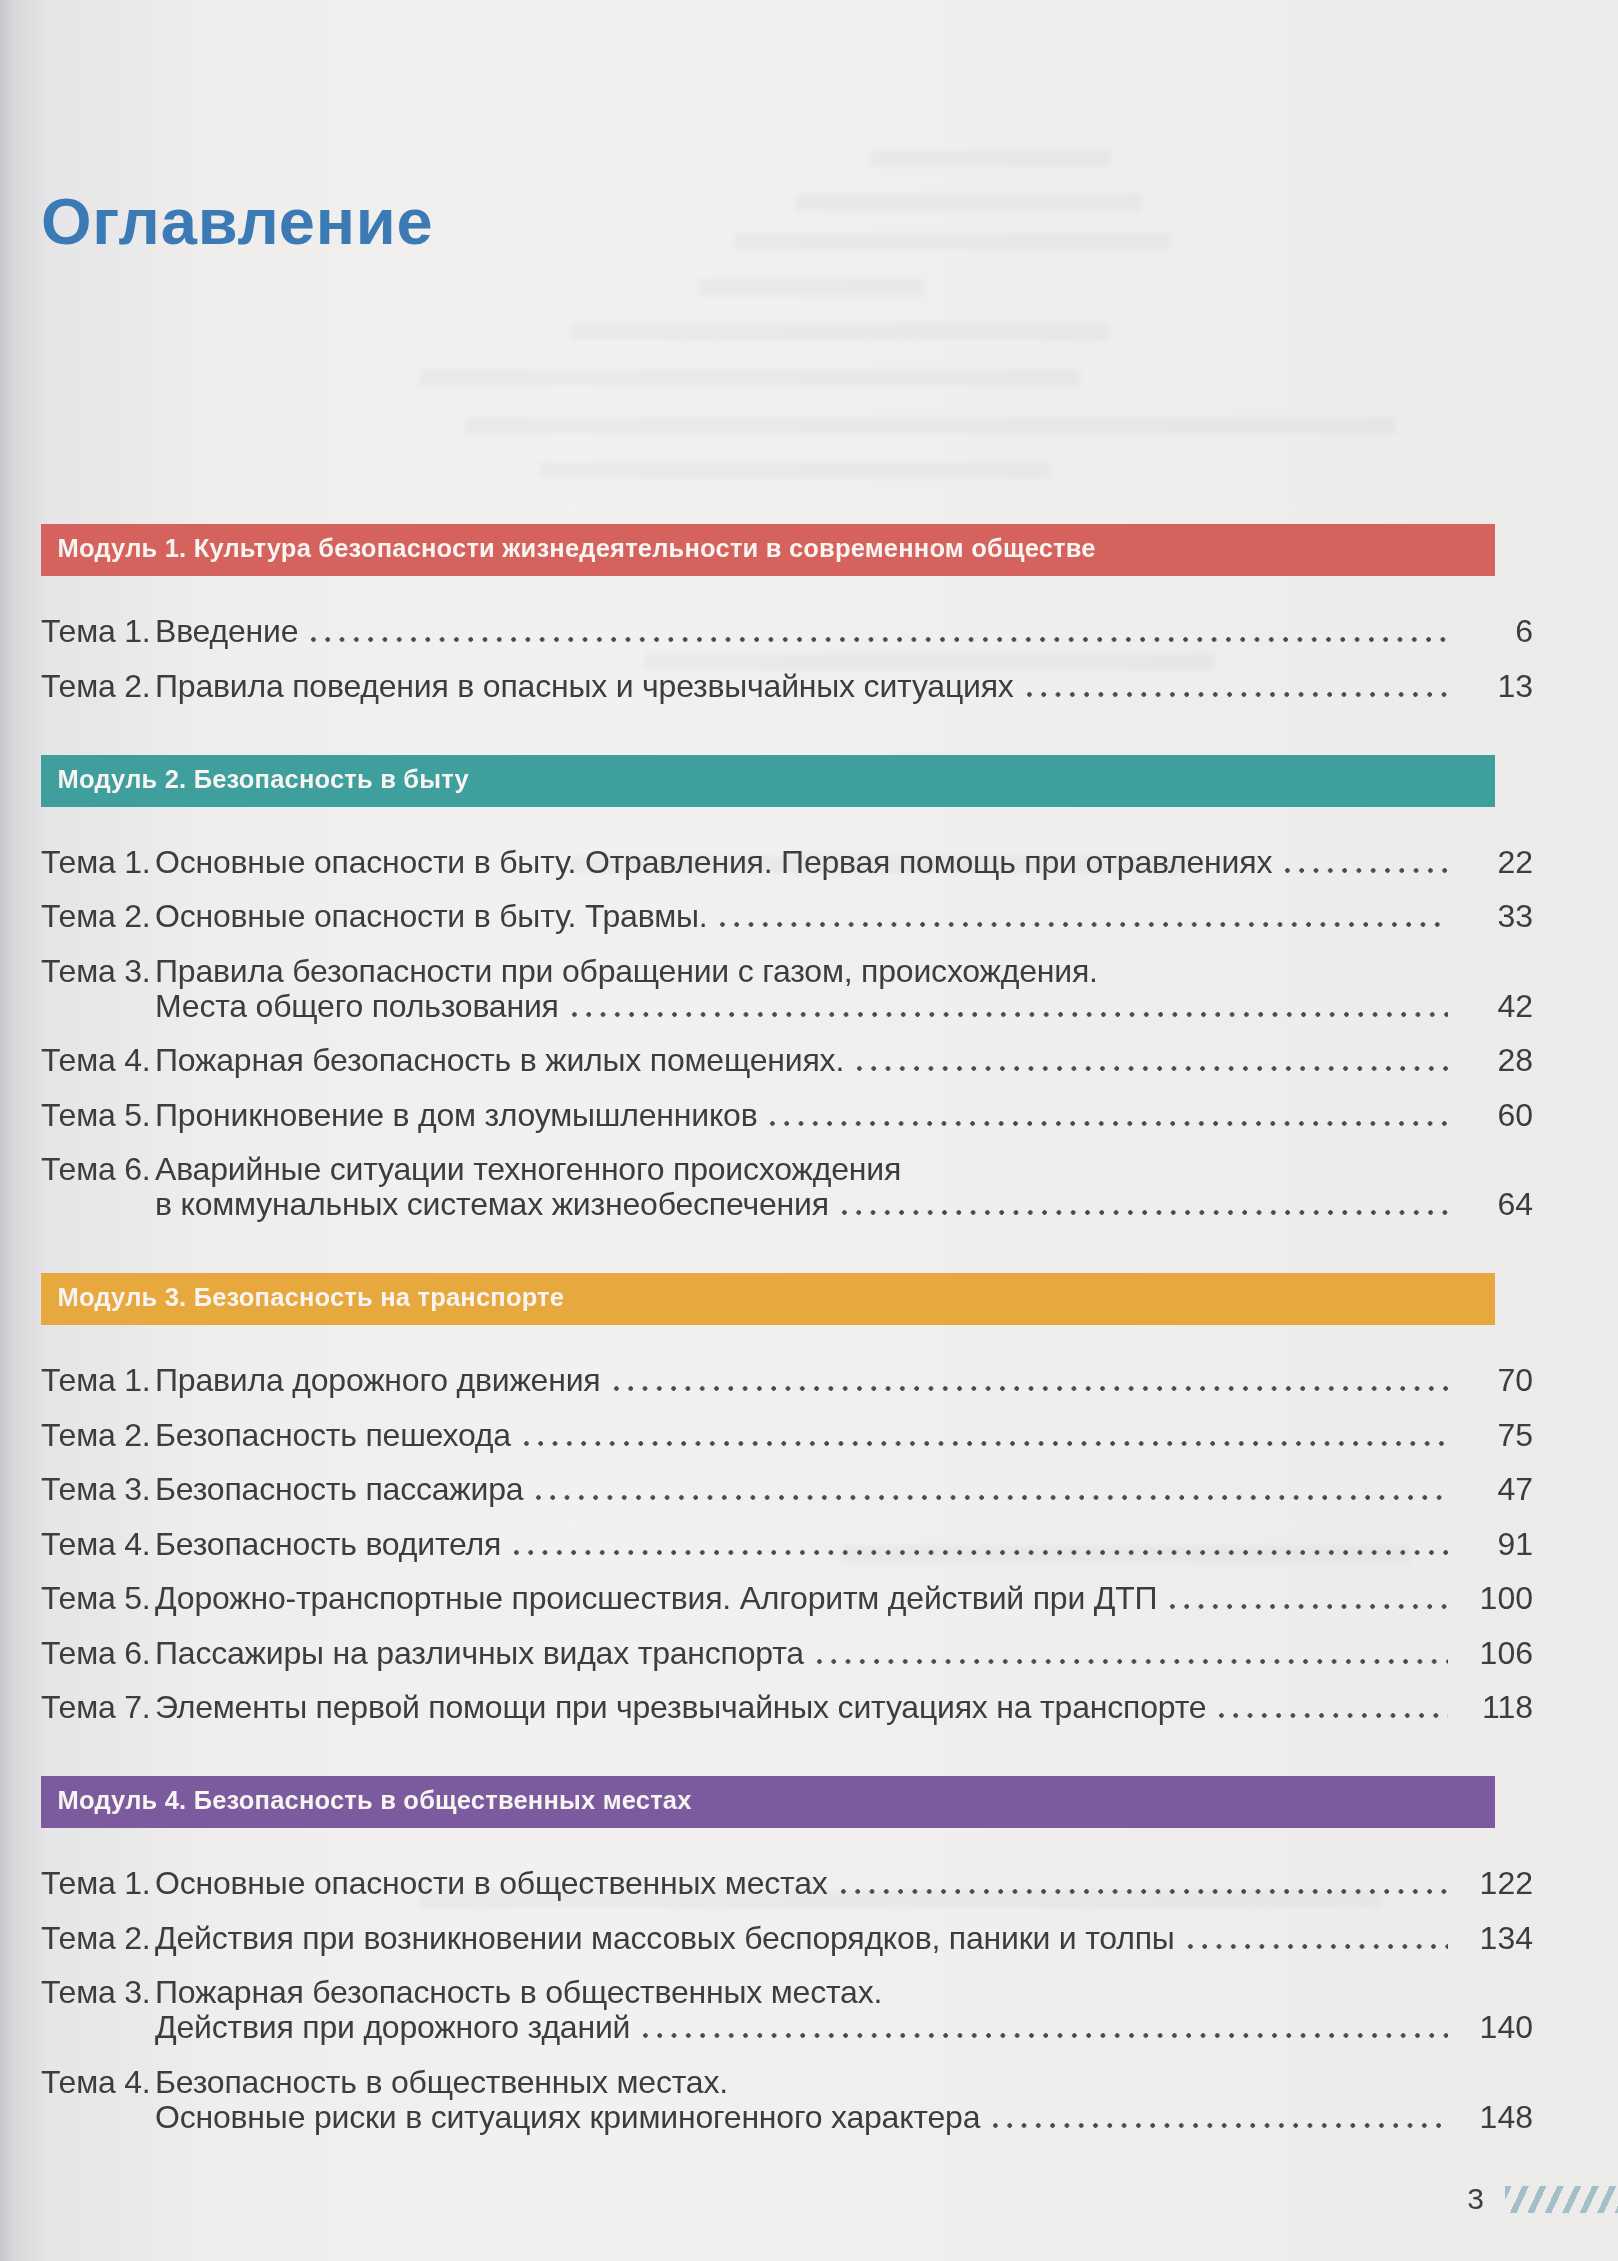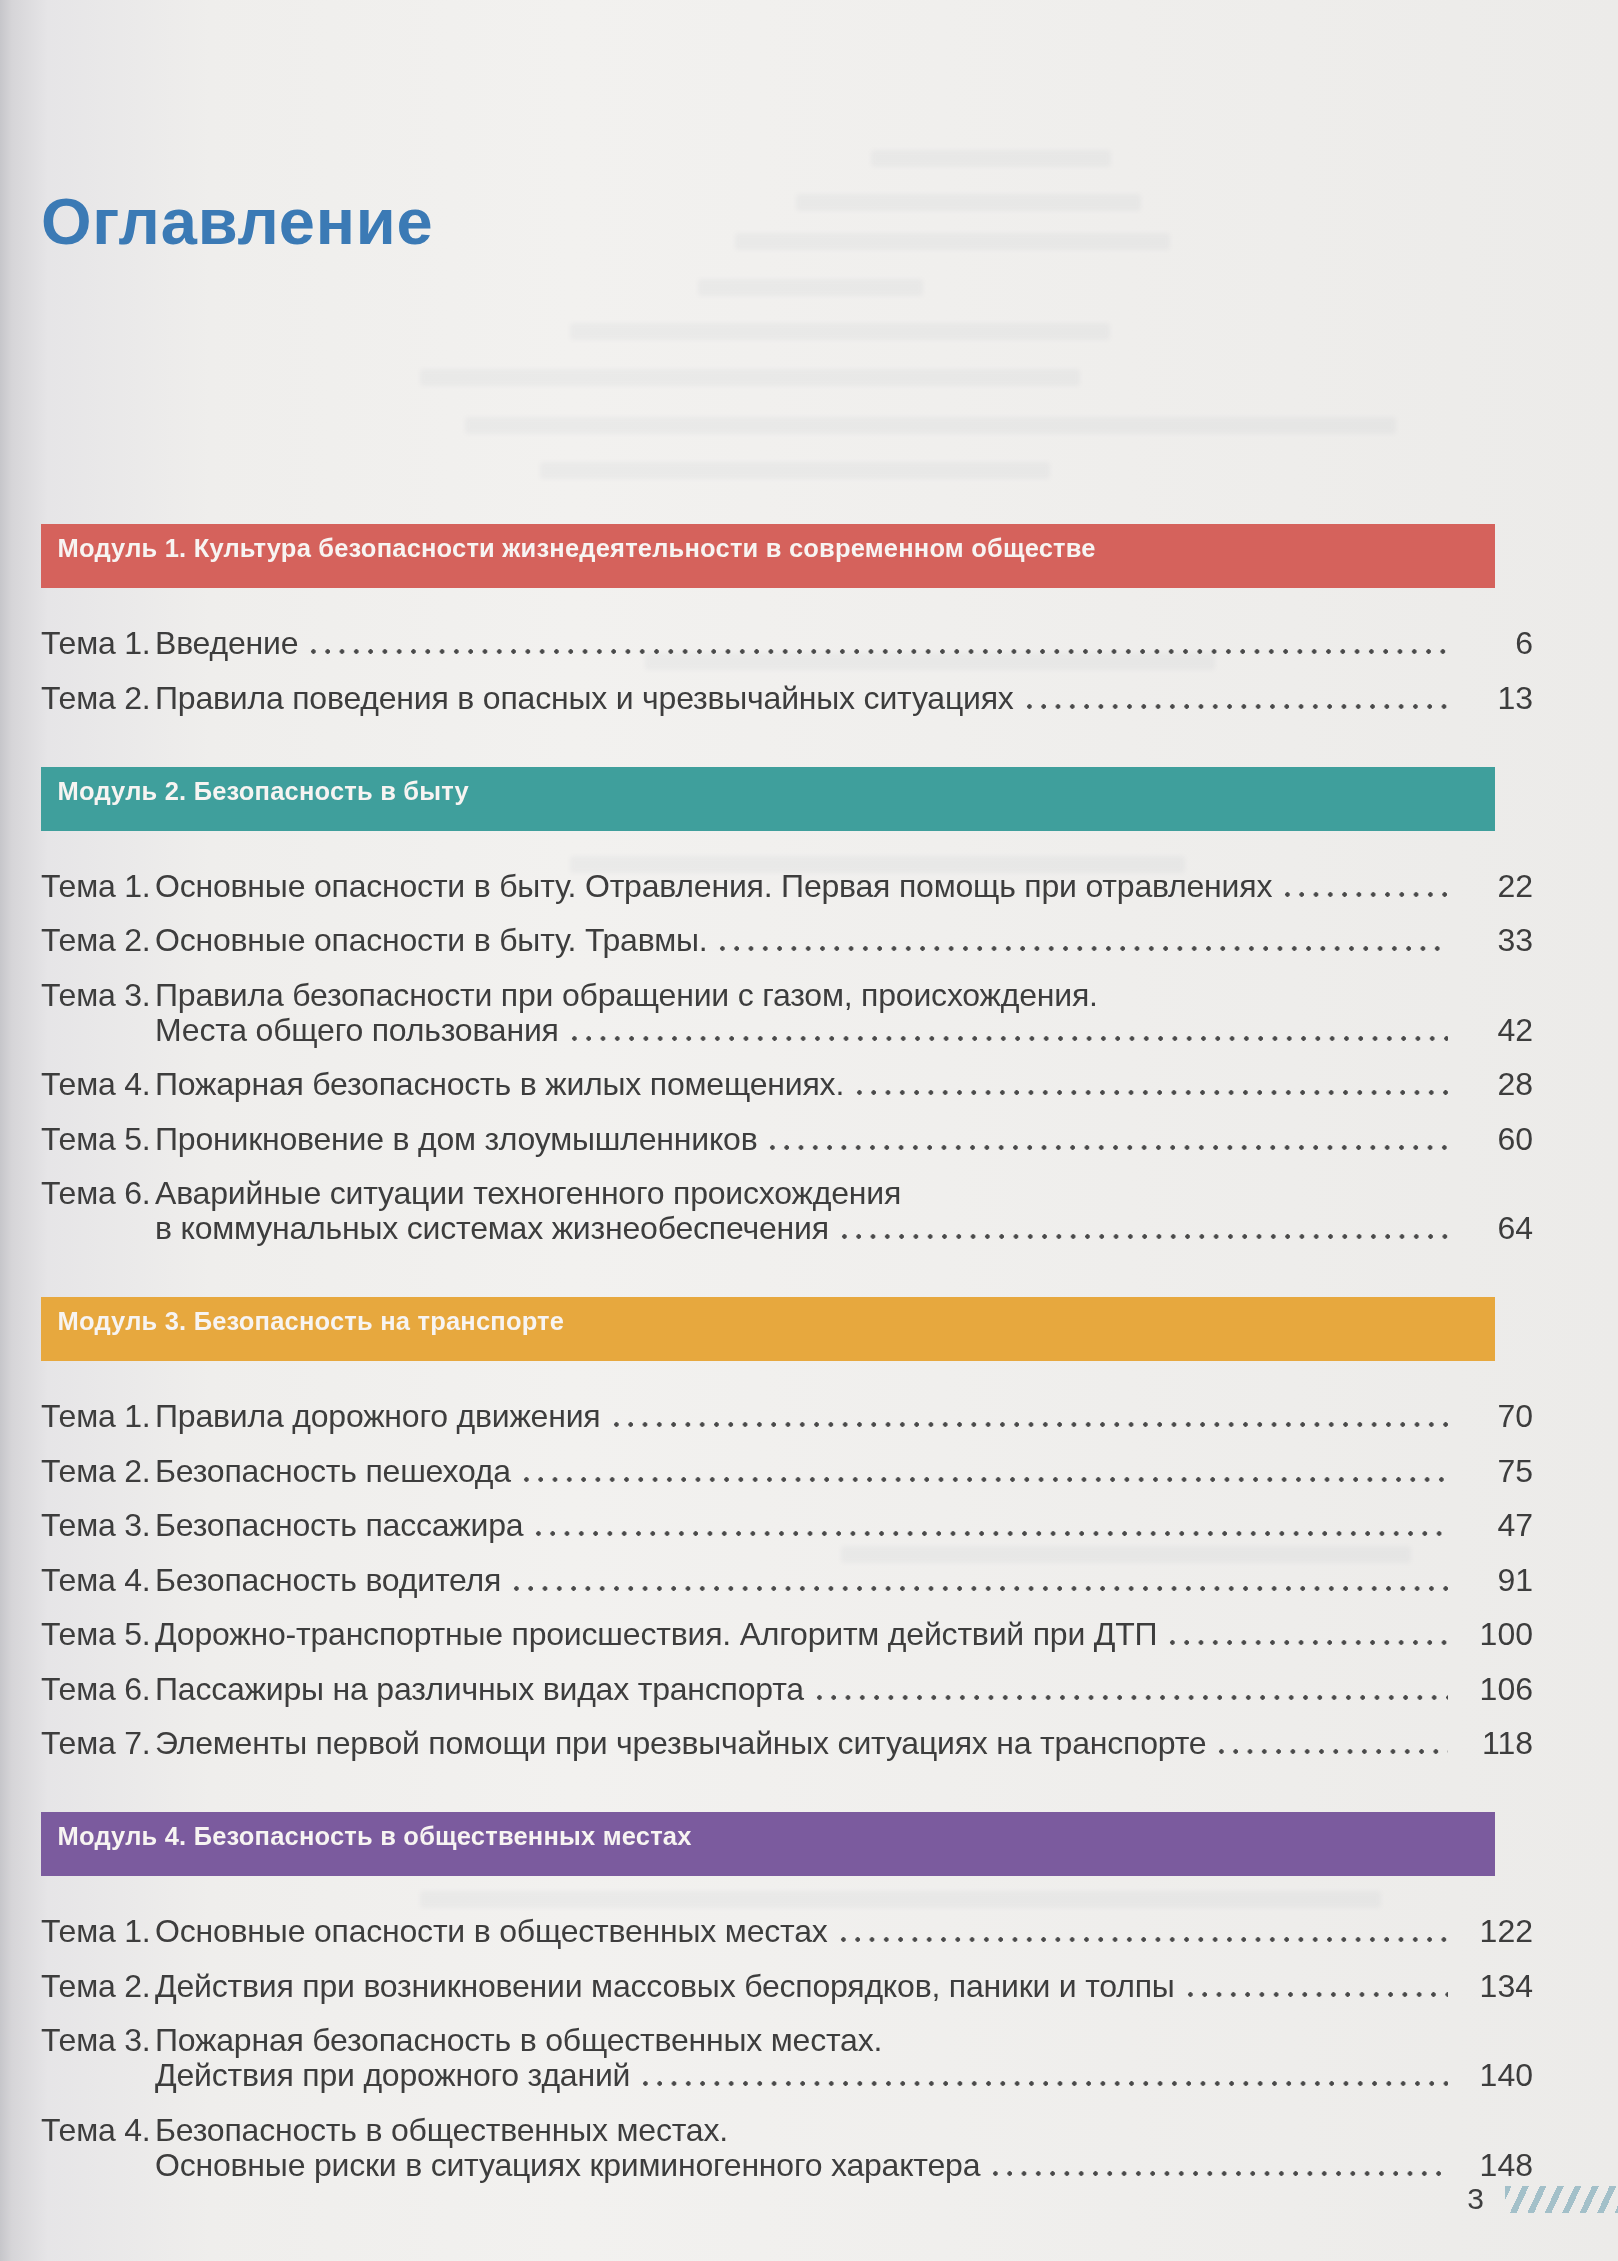--- a/index.html
+++ b/index.html
@@ -21,21 +21,21 @@
   }
   .page-title {
     margin: 189px 0 0 0;
     font-size: 65px; line-height: 1;
     font-weight: bold;
     letter-spacing: 0.8px;
     color: #3b7ab5;
   }
   .modules { margin-top: 270px; }
   .banner {
-    height: 64px; line-height: 48px;
+    height: 52px; line-height: 48px;
     width: calc(100% - 38px);
     box-sizing: border-box;
     padding-left: 16.5px;
     color: #f7f4f2;
     font-size: 25.5px; font-weight: bold;
     letter-spacing: 0.2px;
     white-space: nowrap; overflow: hidden;
   }
   .toc-list { padding: 38px 0 6px 0; margin-bottom: 25.5px; }
   .toc-row {

